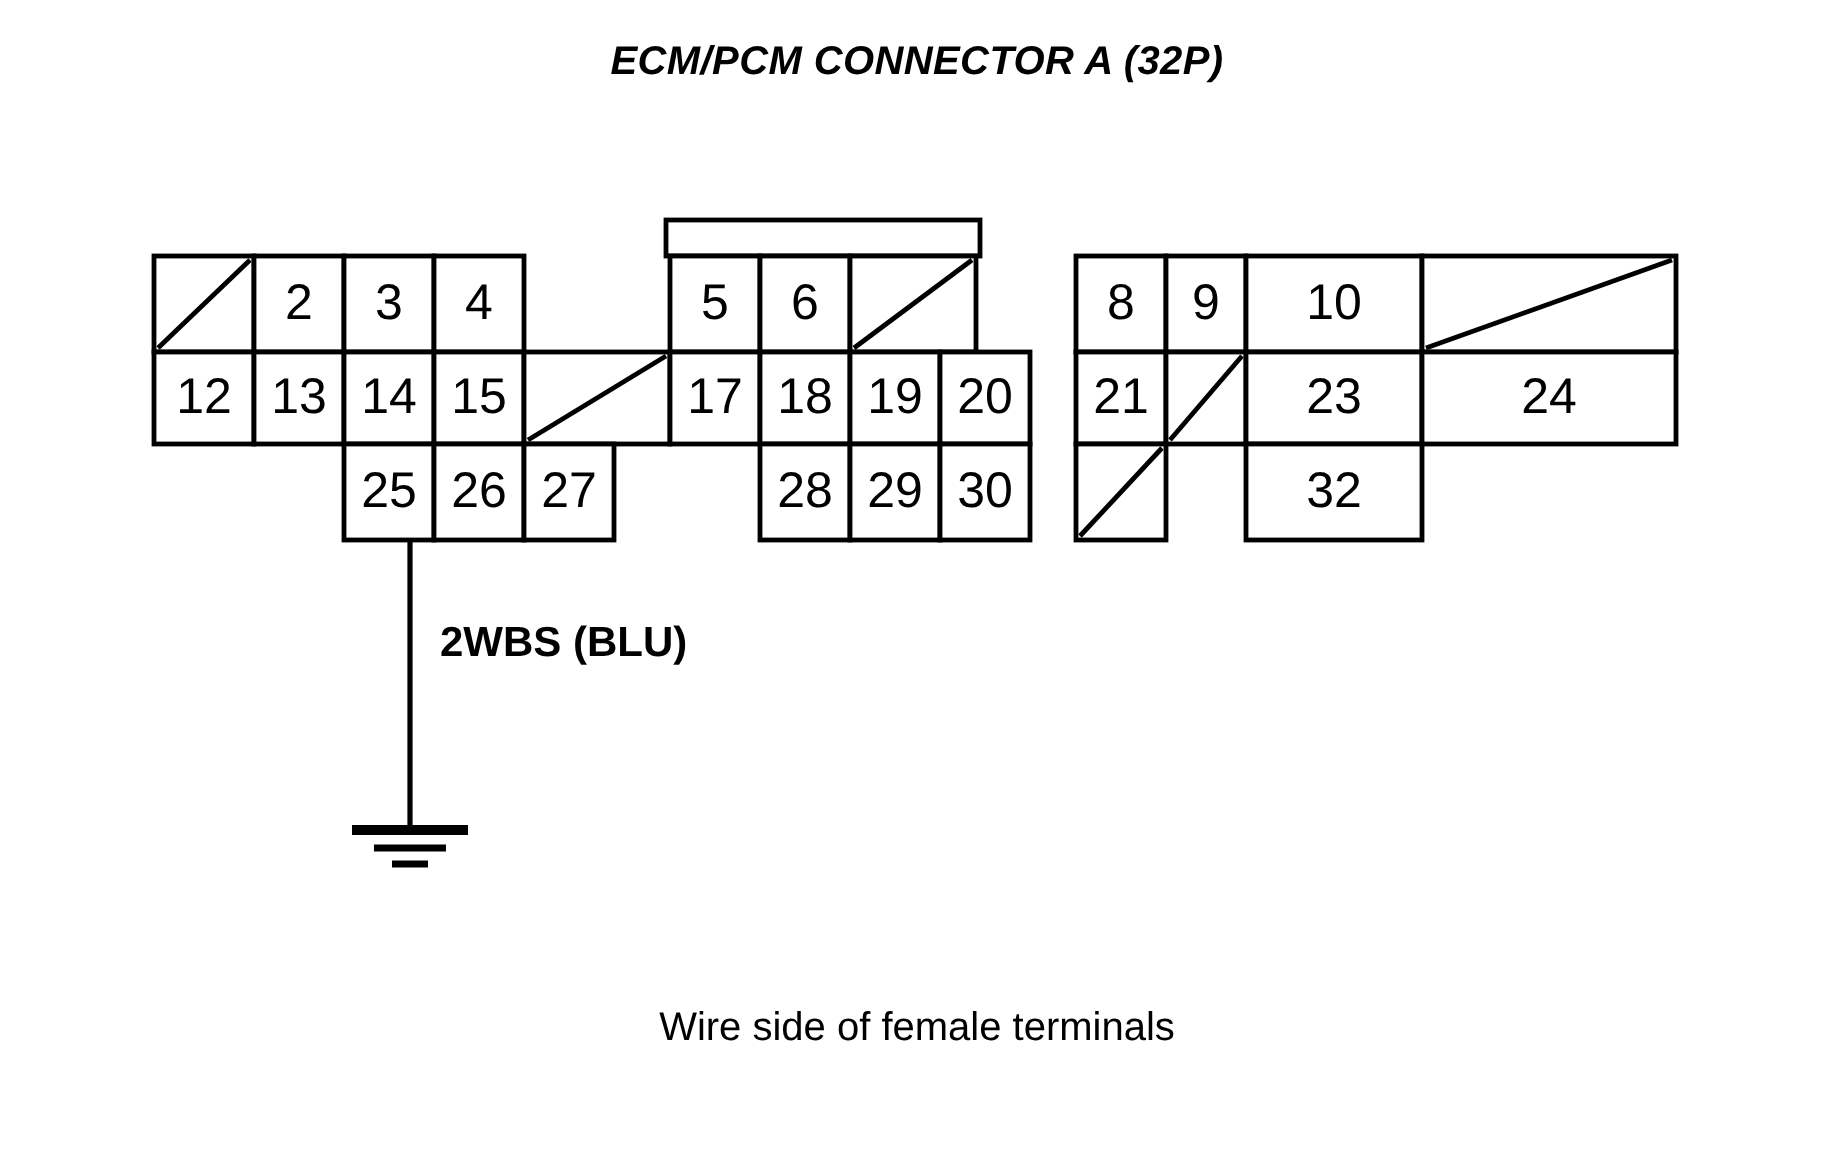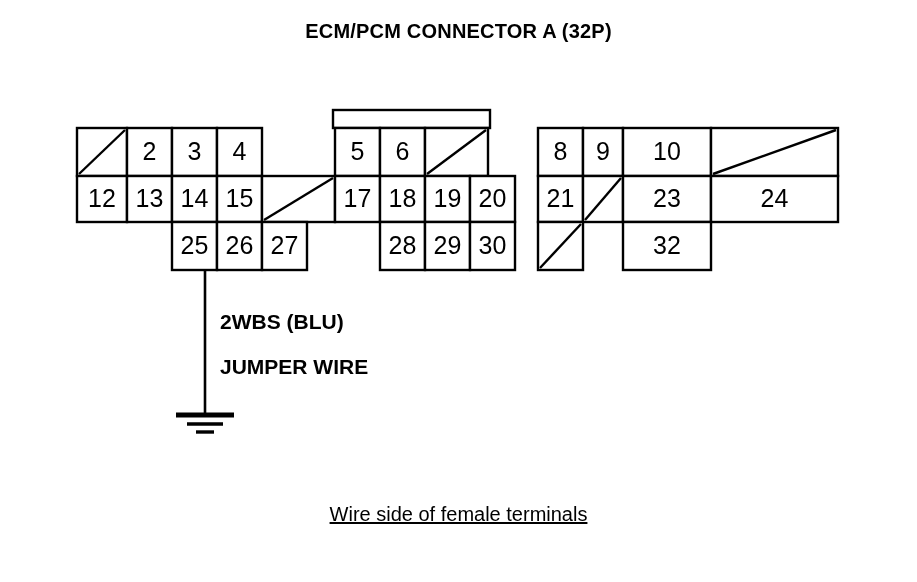--- a/index.html
+++ b/index.html
@@ -25,31 +25,31 @@
   .title {
     position: absolute;
     left: 0;
     top: 20px;
     width: 917px;
     text-align: center;
     font-size: 20px;
     font-weight: bold;
     letter-spacing: 0.2px;
     font-family: "Liberation Sans", sans-serif;
+    font-style: italic;
   }
   .caption {
     position: absolute;
     left: 0;
     top: 503px;
     width: 917px;
     text-align: center;
     font-size: 20px;
     font-weight: normal;
     font-family: "Liberation Sans", sans-serif;
-    text-decoration: underline;
   }
   .wire-label {
     position: absolute;
     font-size: 21px;
     font-weight: bold;
     font-family: "Liberation Sans", sans-serif;
     white-space: nowrap;
   }
   #label-wire-color { left: 220px; top: 310px; }
   #label-jumper-wire { left: 220px; top: 355px; }
@@ -232,17 +232,16 @@
         <line x1="205" y1="230" x2="205" y2="375" class="wire"></line>
       </g>
     <g id="ground-layer">
         <line x1="176" y1="375" x2="234" y2="375" class="gnd" stroke-width="5"></line>
         <line x1="187" y1="384" x2="223" y2="384" class="gnd" stroke-width="3.4"></line>
         <line x1="196" y1="392" x2="214" y2="392" class="gnd" stroke-width="3.4"></line>
       </g>
   </svg>
 
   <div class="wire-label" id="label-wire-color">2WBS (BLU)</div>
-  <div class="wire-label" id="label-jumper-wire">JUMPER WIRE</div>
 
   <div class="caption">Wire side of female terminals</div>
 
 </div>
 
 </body></html>

